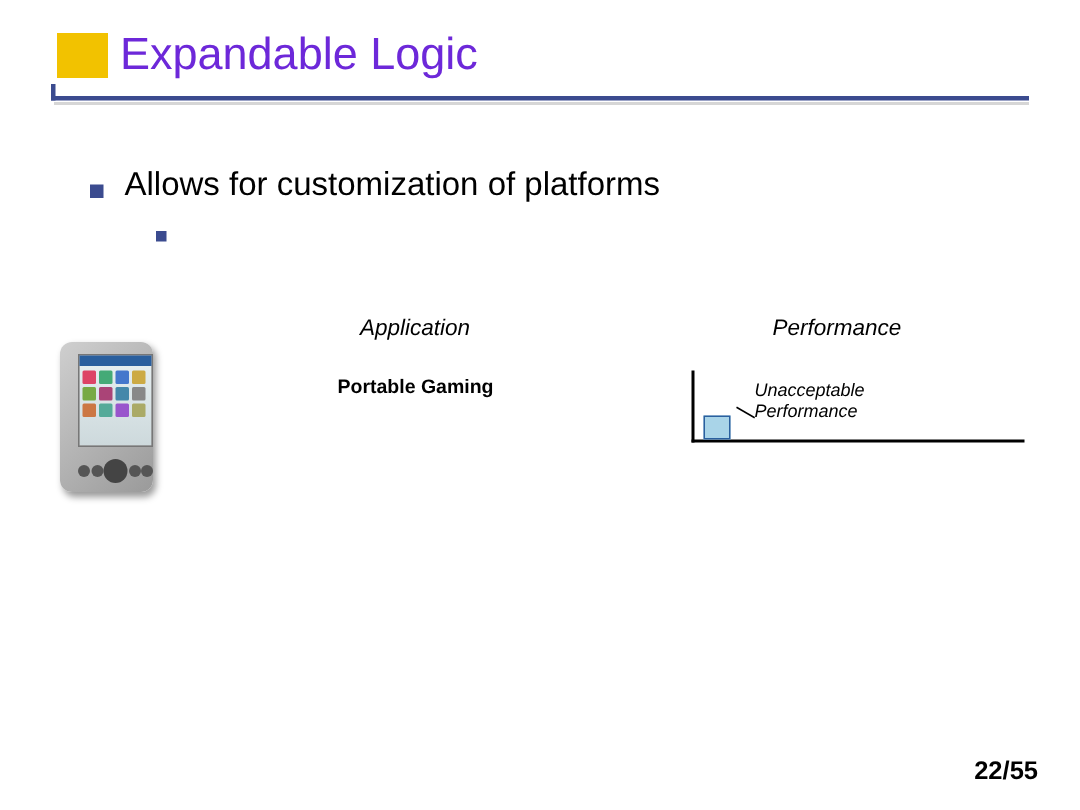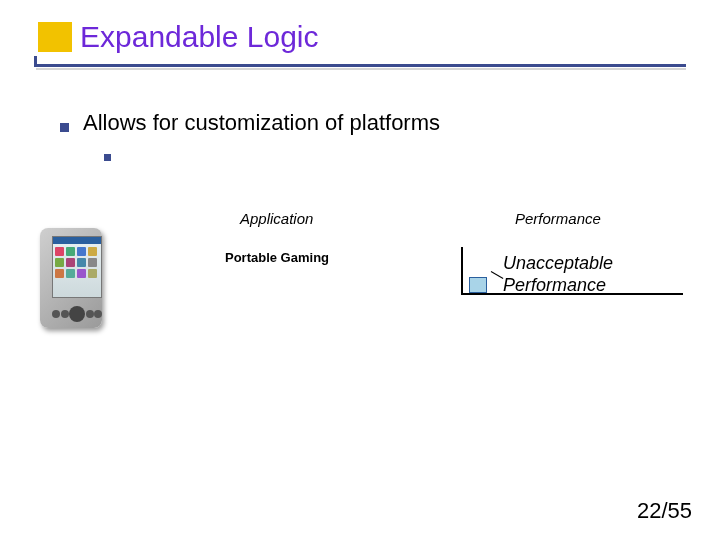--- a/index.html
+++ b/index.html
@@ -222,40 +222,40 @@
     top: 30px;
     width: 18px;
     height: 16px;
     background: #a9d4e8;
     border: 1px solid #2a5f9e;
   }
   .perf-label {
     position: absolute;
     left: 48px;
     top: 6px;
-    font-size: 18px;
+    font-size: 12px;
     font-style: italic;
     line-height: 1.2;
   }
   .perf-line {
     position: absolute;
     left: 36px;
     top: 24px;
     width: 14px;
     height: 1px;
     background: #000;
     transform: rotate(30deg);
     transform-origin: left center;
   }
   .page-num {
     position: absolute;
     bottom: 16px;
     right: 28px;
-    font-size: 22px;
-    font-weight: normal;
+    font-size: 17px;
+    font-weight: bold;
   }
 </style>
 </head>
 <body>
 
 <div class="title-bar">
   <div class="yellow-block"></div>
   <div class="title-text">Expandable Logic</div>
   <div class="underline-tick"></div>
   <div class="underline-main"></div>

